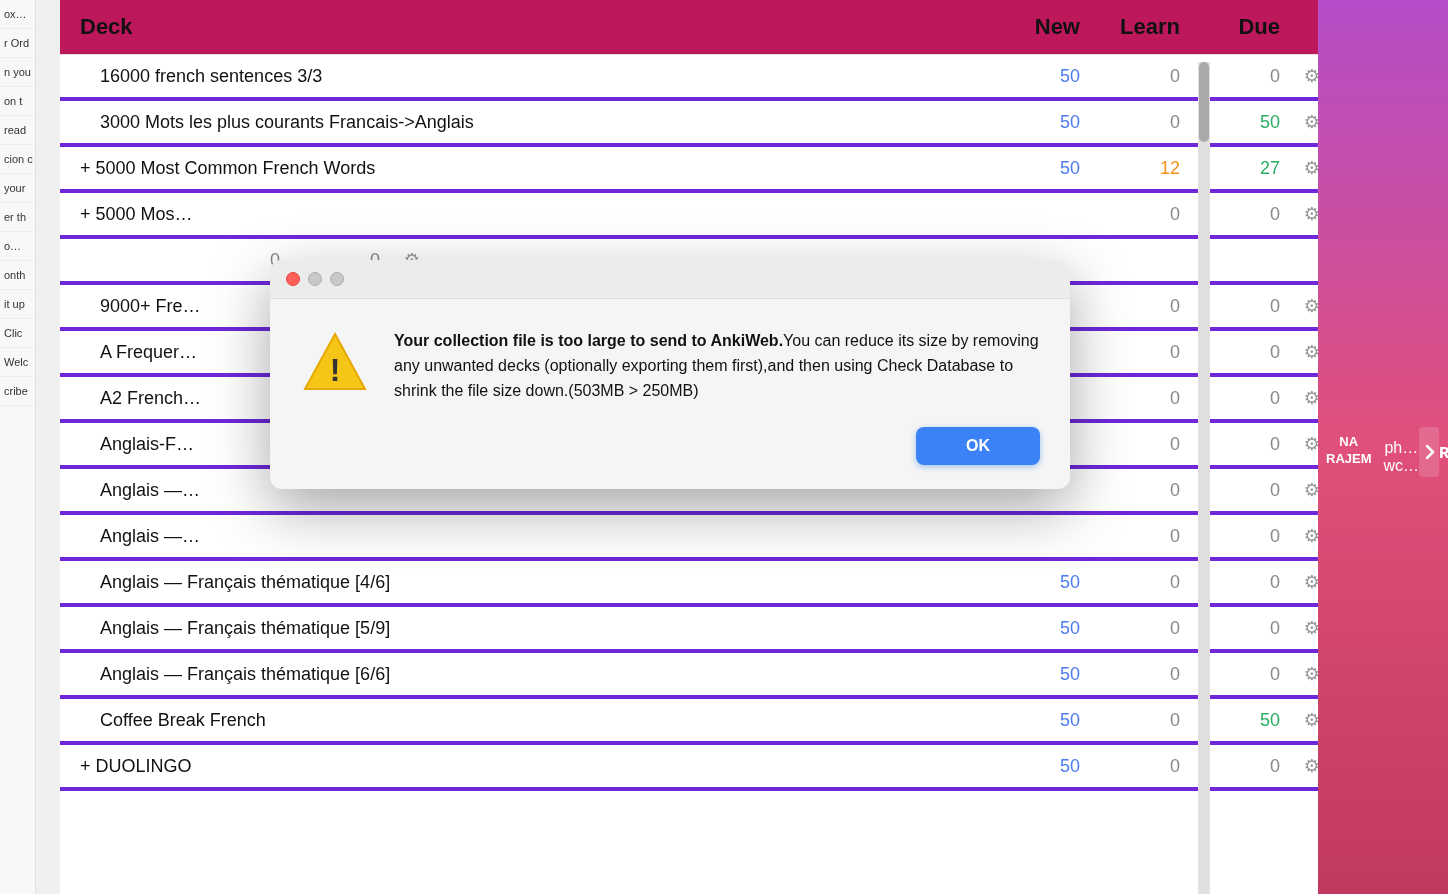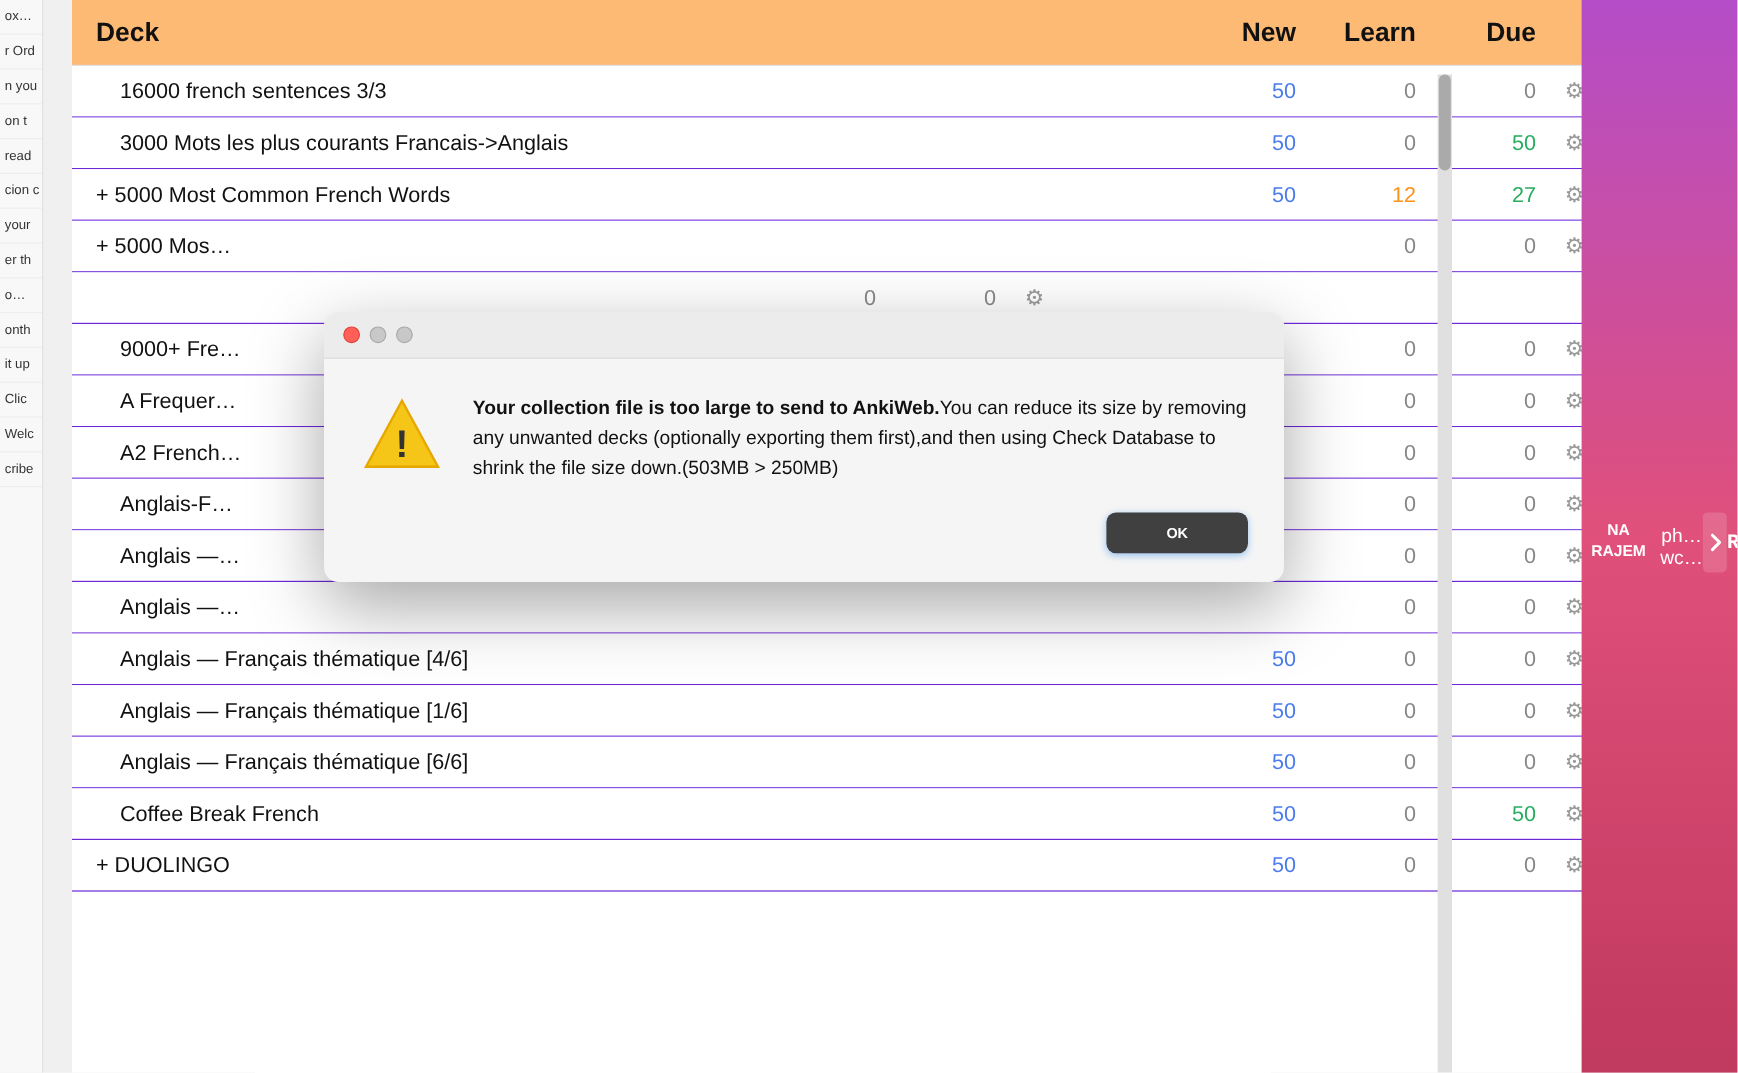--- a/index.html
+++ b/index.html
@@ -22,21 +22,21 @@
       background: #ffffff;
       overflow: hidden;
     }
 
     
     .deck-table-header {
       display: flex;
       align-items: flex-start;
       padding: 14px 20px 14px 20px;
       border-bottom: 1px solid #e0e0e0;
-      background: #fdba74;
+      background: #be185d;
     }
     .col-deck {
       flex: 1;
       font-size: 22px;
       font-weight: 700;
       color: #111;
     }
     .col-new, .col-learn, .col-due {
       width: 100px;
       text-align: right;
@@ -48,23 +48,22 @@
 
     
     .deck-list {
       overflow-y: auto;
       height: calc(894px - 62px);
     }
     .deck-row {
       display: flex;
       align-items: center;
       padding: 10px 20px 10px 40px;
-      border-bottom: 1px solid #6d28d9;
+      border-bottom: 4px solid #6d28d9;
       background: #fff;
-      justify-content: center;
     }
     .deck-row.has-prefix { padding-left: 20px; }
     .deck-name {
       flex: 1;
       font-size: 18px;
       color: #111;
       cursor: pointer;
     }
     .cell-new {
       width: 100px;
@@ -225,26 +224,26 @@
     }
     .dialog-message strong {
       font-weight: 700;
     }
     .dialog-actions {
       display: flex;
       justify-content: flex-end;
       padding: 0 30px 24px 30px;
     }
     .ok-button {
-      background: #404040;
+      background: #3b82f6;
       color: #fff;
       border: none;
       border-radius: 8px;
       padding: 10px 50px;
-      font-size: 12px;
+      font-size: 16px;
       font-weight: 600;
       cursor: pointer;
       box-shadow: 0 2px 6px rgba(26,127,232,0.4);
     }
 
     
     .left-sidebar {
       position: absolute;
       top: 0;
       left: 0;
@@ -384,21 +383,21 @@
 
     <div class="deck-row">
       <div class="deck-name">Anglais — Français thématique [4/6]</div>
       <div class="cell-new">50</div>
       <div class="cell-learn zero">0</div>
       <div class="cell-due zero">0</div>
       <div class="gear-btn">⚙</div>
     </div>
 
     <div class="deck-row">
-      <div class="deck-name">Anglais — Français thématique [1/6]</div>
+      <div class="deck-name">Anglais — Français thématique [5/9]</div>
       <div class="cell-new">50</div>
       <div class="cell-learn zero">0</div>
       <div class="cell-due zero">0</div>
       <div class="gear-btn">⚙</div>
     </div>
 
     <div class="deck-row">
       <div class="deck-name">Anglais — Français thématique [6/6]</div>
       <div class="cell-new">50</div>
       <div class="cell-learn zero">0</div>

